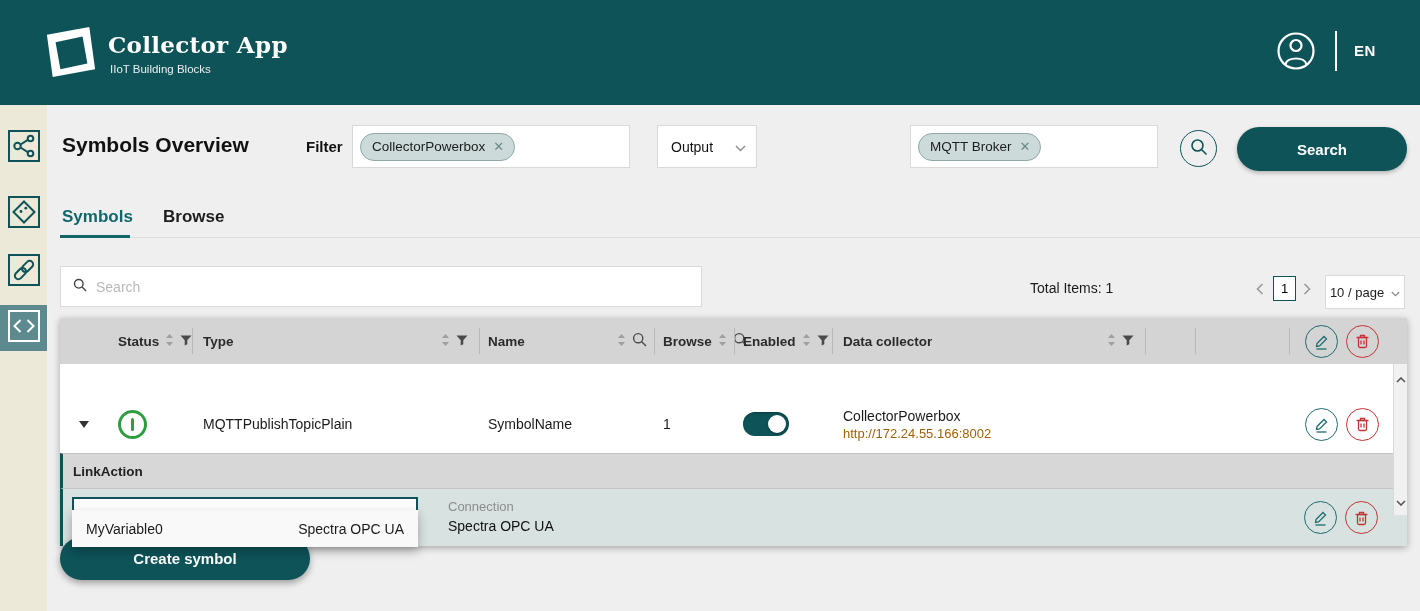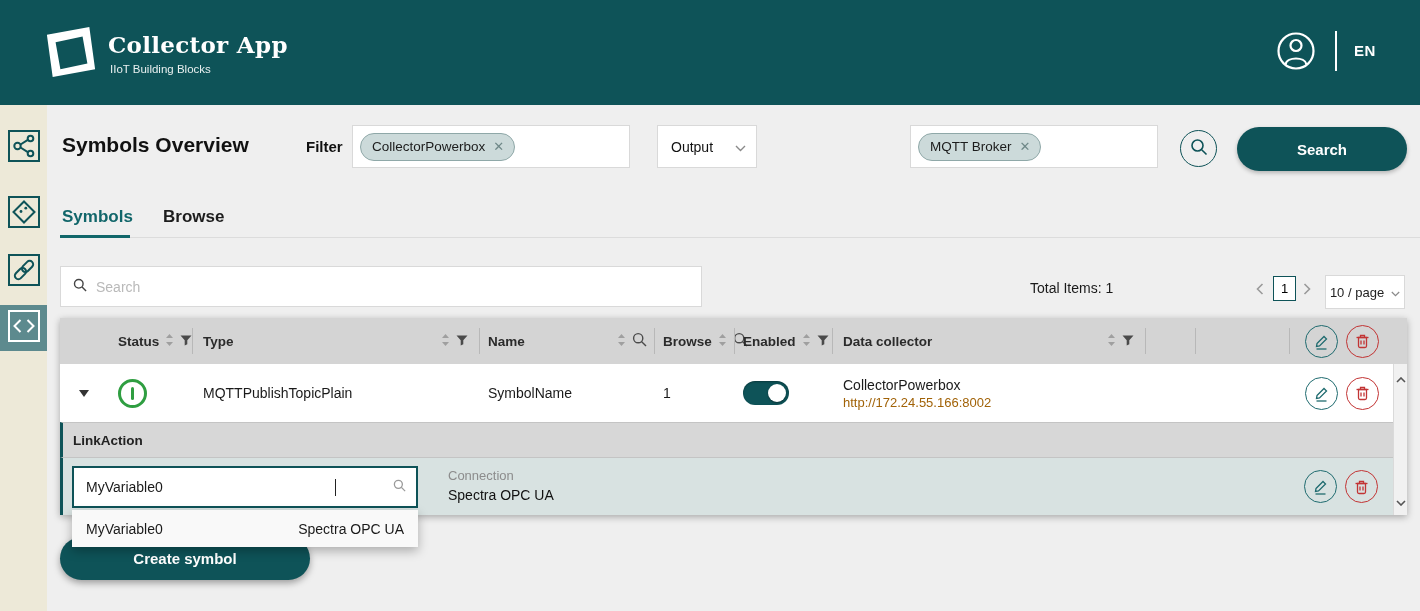--- a/index.html
+++ b/index.html
@@ -59,21 +59,21 @@
   .c-status{ width:85px; padding-left:10px; }
   .c-type{ width:287px; padding:0 12px 0 10px; }
   .c-name{ width:175px; padding:0 8px; }
   .c-links{ width:80px; padding-left:8px; }
   .c-enabled{ width:98px; padding-left:8px; }
   .c-dc{ width:313px; padding:0 12px 0 10px; }
   .c-sp1{ width:50px; } .c-sp2{ width:94px; }
   .c-actions{ width:103px; justify-content:center; gap:8px; }
   .spacer { flex:1; }
   .tbody { position:relative; }
-  .data-row { display:flex; height:58px; background:#ffffff; align-items:center; font-size:14px; color:#1a1a1a; }
+  .data-row { display:flex; height:58px; background:#ffffff; align-items:center; font-size:14px; color:#1a1a1a;margin-top:31px; }
   .expand-caret { width:0; height:0; border-left:5.5px solid transparent; border-right:5.5px solid transparent; border-top:7px solid #333; cursor:pointer; }
   .status-ind { width:29px; height:29px; border:3px solid #2f9e41; border-radius:50%; display:flex; align-items:center; justify-content:center; }
   .status-ind i { width:3px; height:13px; background:#2f9e41; border-radius:2px; }
   .toggle { position:relative; width:46px; height:24px; border-radius:12px; background:#0e5358; cursor:pointer; box-shadow:inset 0 1px 2px rgba(0,0,0,.3); }
   .toggle .knob { position:absolute; right:3px; top:3px; width:18px; height:18px; border-radius:50%; background:#ffffff; box-shadow:0 1px 2px rgba(0,0,0,.4); }
   .dc-name { font-size:14px; color:#1a1a1a; line-height:18px; }
   .dc-url { font-size:13px; color:#a16207; line-height:17px; }
   .icon-btn { width:33px; height:33px; border-radius:50%; background:transparent; display:flex; align-items:center; justify-content:center; cursor:pointer; }
   .icon-edit { border:1.5px solid #1f6b6f; color:#1f6b6f; }
   .icon-del { border:1.5px solid #c23434; color:#c23434; }

